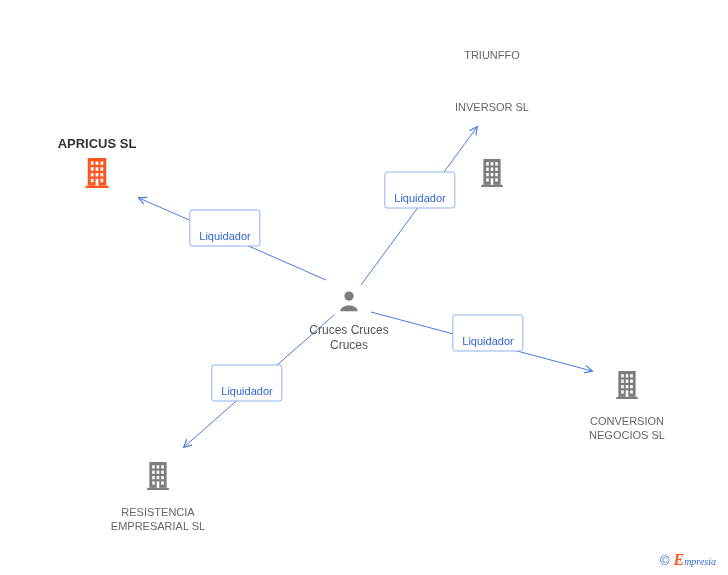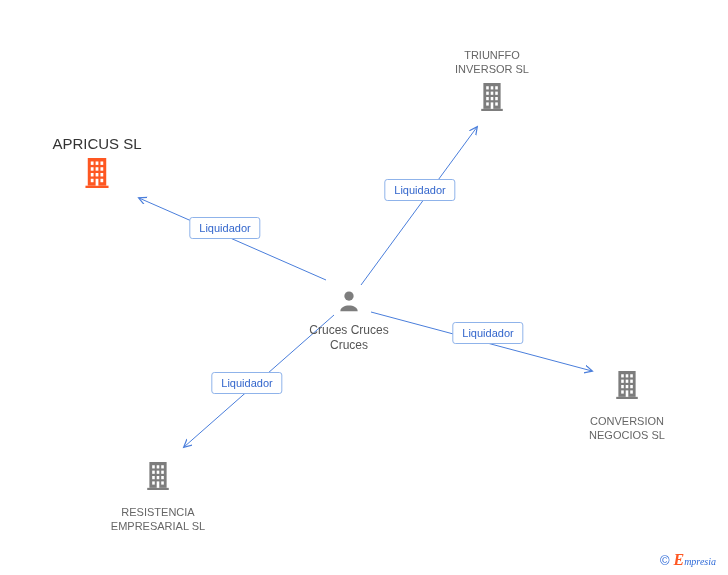--- a/index.html
+++ b/index.html
@@ -28,21 +28,21 @@
   
   .edge-label {
     position: absolute;
     transform: translate(-50%, -50%);
     background: #ffffff;
     border: 1px solid #8fb3ea;
     border-radius: 3px;
     color: #3366cc;
     font-size: 11px;
     line-height: 13px;
-    padding: 4px 9px 3px 9px;
+    padding: 19px 9px 3px 9px;
     white-space: nowrap;
     cursor: pointer;
   }
 
   
   .node {
     position: absolute;
     width: 130px;
     display: flex;
     flex-direction: column;
@@ -55,23 +55,23 @@
     color: #666666;
     text-align: center;
     white-space: nowrap;
   }
   .node .label.person-name {
     font-size: 12px;
     line-height: 15px;
     color: #555555;
   }
   .node .label.highlight {
-    font-weight: normal;
+    font-weight: bold;
     color: #333333;
-    font-size: 15px;
+    font-size: 13px;
   }
   .icon-gap-below { margin-bottom: 7px; }
   .icon-gap-above { margin-top: 15px; }
 
   .building-icon svg { display: block; }
   .building-gray { color: #7d7d7d; }
   .building-orange { color: #fe5722; }
   .person-glyph { color: #7d7d7d; }
 
   
@@ -123,21 +123,21 @@
             <rect x="9.8" y="13" width="2.4" height="3"></rect>
             <rect x="14" y="13" width="2.4" height="3"></rect>
           <rect x="5.6" y="18" width="2.4" height="3"></rect>
             <rect x="9.8" y="18" width="2.4" height="6"></rect>
             <rect x="14" y="18" width="2.4" height="3"></rect>
         </g>
       </svg>
     </span>
   </div>
 
-  <div class="node" style="left:427px; top:48px;">
+  <div class="node" style="left:427px; top:48px;gap:38px;">
     <div class="label">TRIUNFFO</div>
     <div class="label icon-gap-below">INVERSOR SL</div>
     <span class="building-icon building-gray">
       <svg width="24" height="28" viewBox="0 0 22 26" fill="currentColor" xmlns="http://www.w3.org/2000/svg">
         <rect x="3" y="0" width="16" height="24"></rect>
         <rect x="1" y="24" width="20" height="2"></rect>
         <g fill="#ffffff">
           <rect x="5.6" y="3" width="2.4" height="3"></rect>
             <rect x="9.8" y="3" width="2.4" height="3"></rect>
             <rect x="14" y="3" width="2.4" height="3"></rect>

